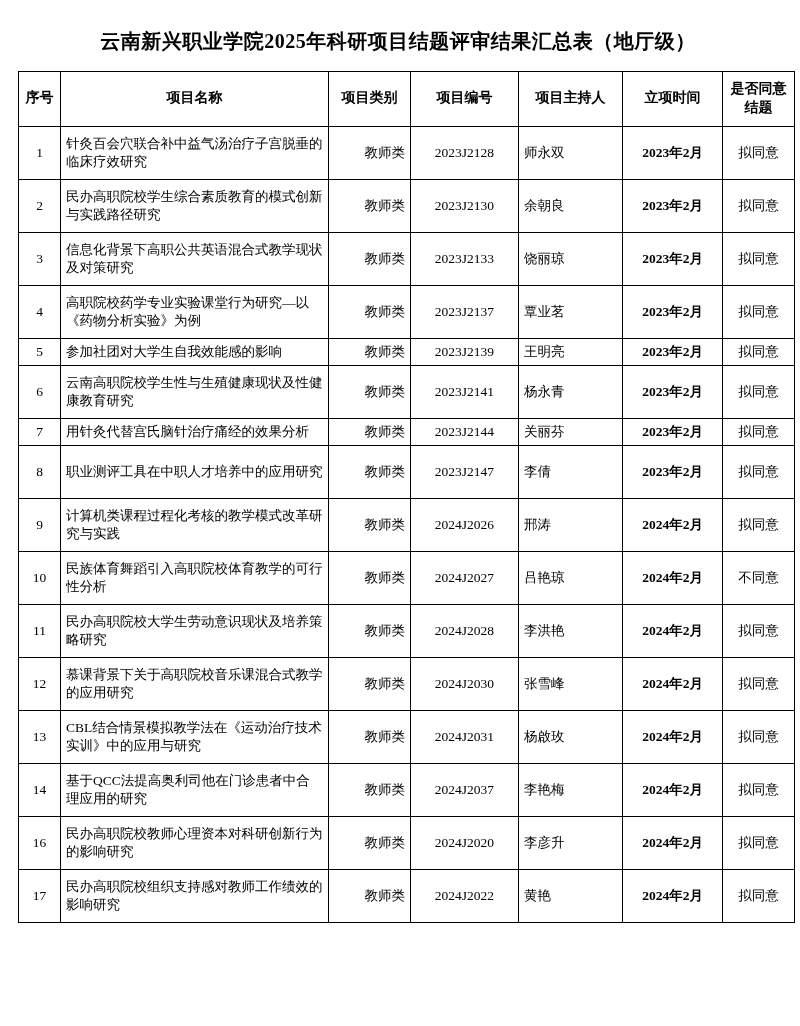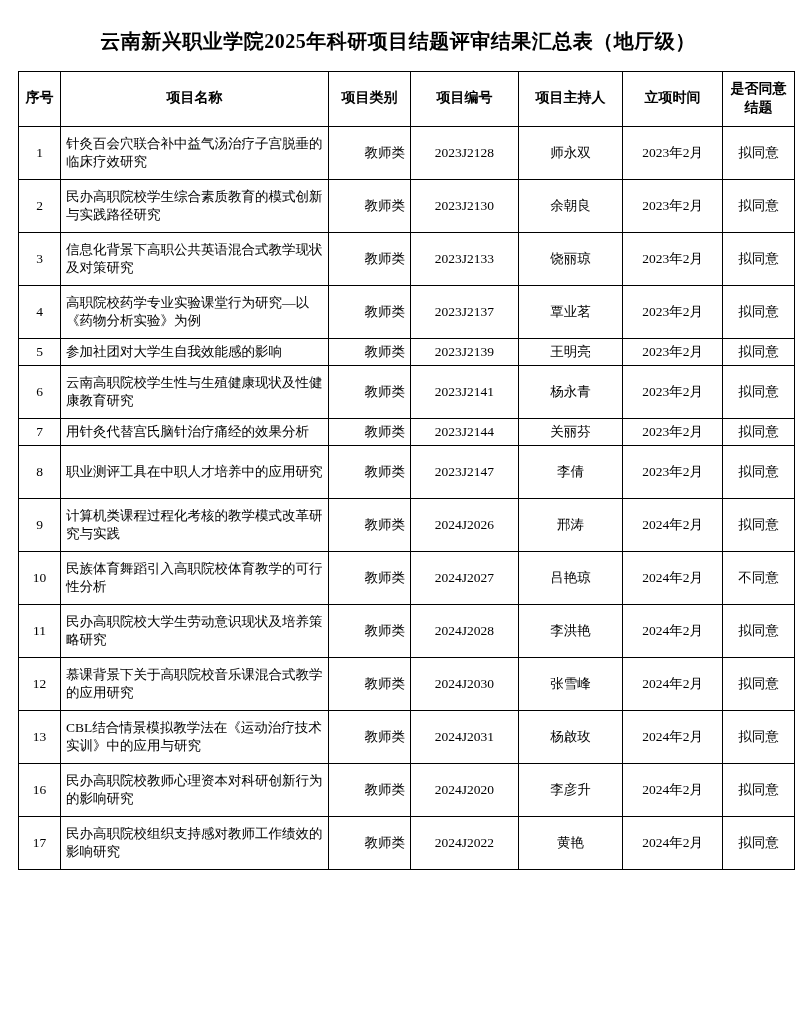--- a/index.html
+++ b/index.html
@@ -52,22 +52,22 @@
   col.c-type   { width: 82px; }
   col.c-code   { width: 108px; }
   col.c-host   { width: 104px; }
   col.c-date   { width: 100px; }
   col.c-agree  { width: 72px; }
 
   td.seq   { text-align: center; }
   td.name  { text-align: left; padding-left: 7px; }
   td.type  { text-align: right; }
   td.code  { text-align: center; margin-top: 36px; }
-  td.host  { text-align: center; }
-  td.date  { text-align: center; }
+  td.host  { text-align: left; }
+  td.date  { text-align: center; font-weight: bold; }
   td.agree { text-align: center; }
 
   .row-tall td { height: 44px; }
 </style>
 </head>
 <body>
 
 <div class="page">
 
   <div class="doc-title">云南新兴职业学院2025年科研项目结题评审结果汇总表（地厅级）</div>
@@ -205,20 +205,29 @@
         <tr class="row-tall">
           <td class="seq">13</td>
           <td class="name">CBL结合情景模拟教学法在《运动治疗技术实训》中的应用与研究</td>
           <td class="type">教师类</td>
           <td class="code">2024J2031</td>
           <td class="host">杨啟玫</td>
           <td class="date">2024年2月</td>
           <td class="agree">拟同意</td>
         </tr>
         <tr class="row-tall">
+          <td class="seq">14</td>
+          <td class="name">基于QCC法提高奥利司他在门诊患者中合理应用的研究</td>
+          <td class="type">教师类</td>
+          <td class="code">2024J2037</td>
+          <td class="host">李艳梅</td>
+          <td class="date">2024年2月</td>
+          <td class="agree">拟同意</td>
+        </tr>
+        <tr class="row-tall">
           <td class="seq">16</td>
           <td class="name">民办高职院校教师心理资本对科研创新行为的影响研究</td>
           <td class="type">教师类</td>
           <td class="code">2024J2020</td>
           <td class="host">李彦升</td>
           <td class="date">2024年2月</td>
           <td class="agree">拟同意</td>
         </tr>
         <tr class="row-tall">
           <td class="seq">17</td>

